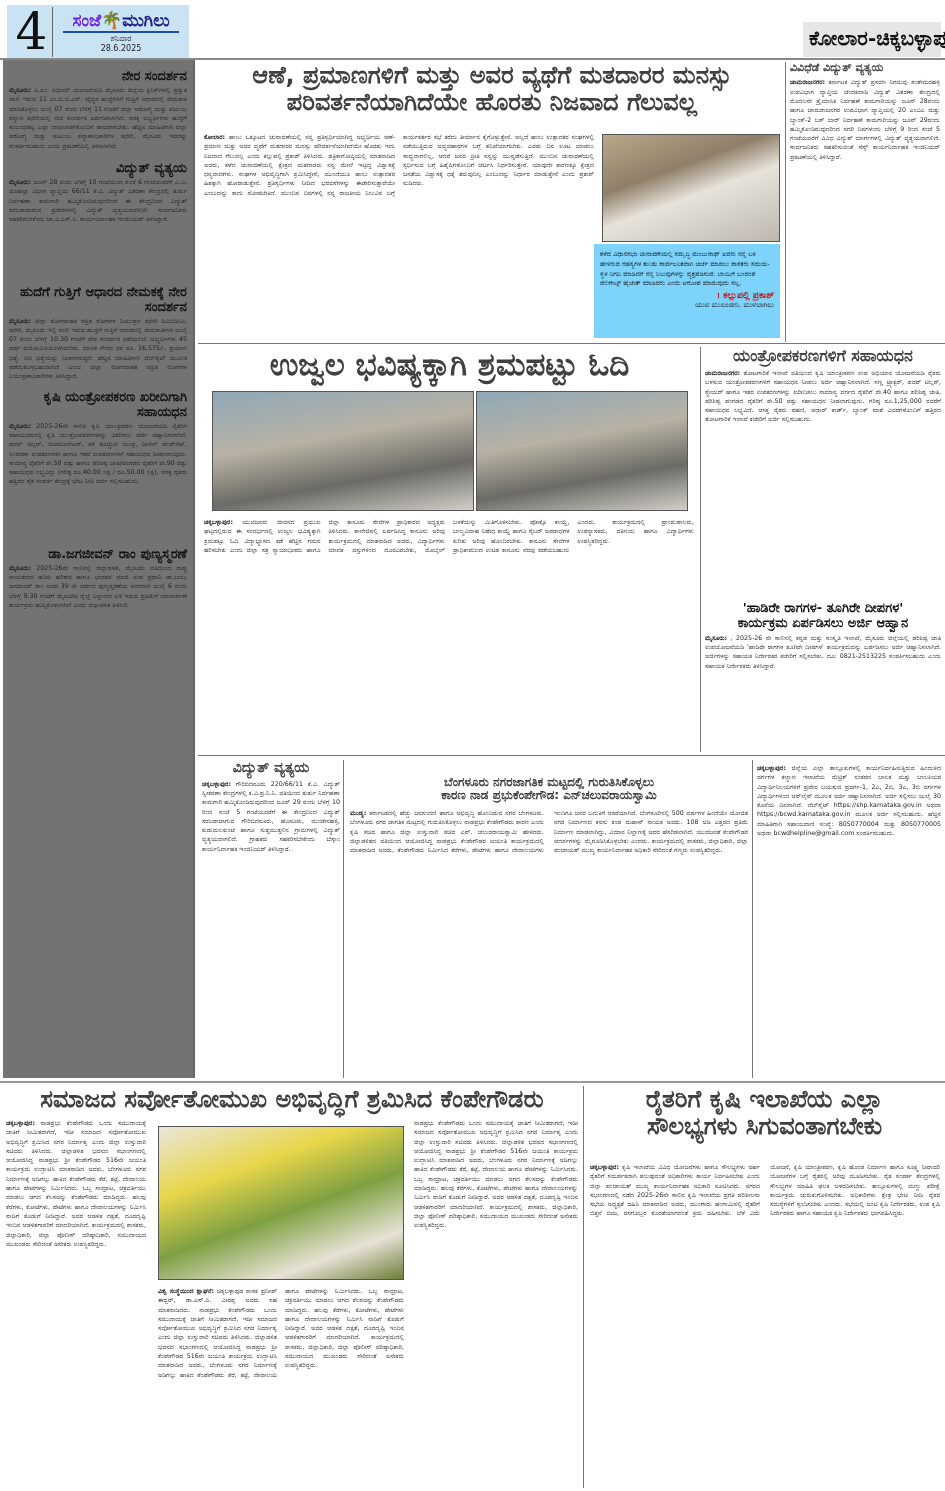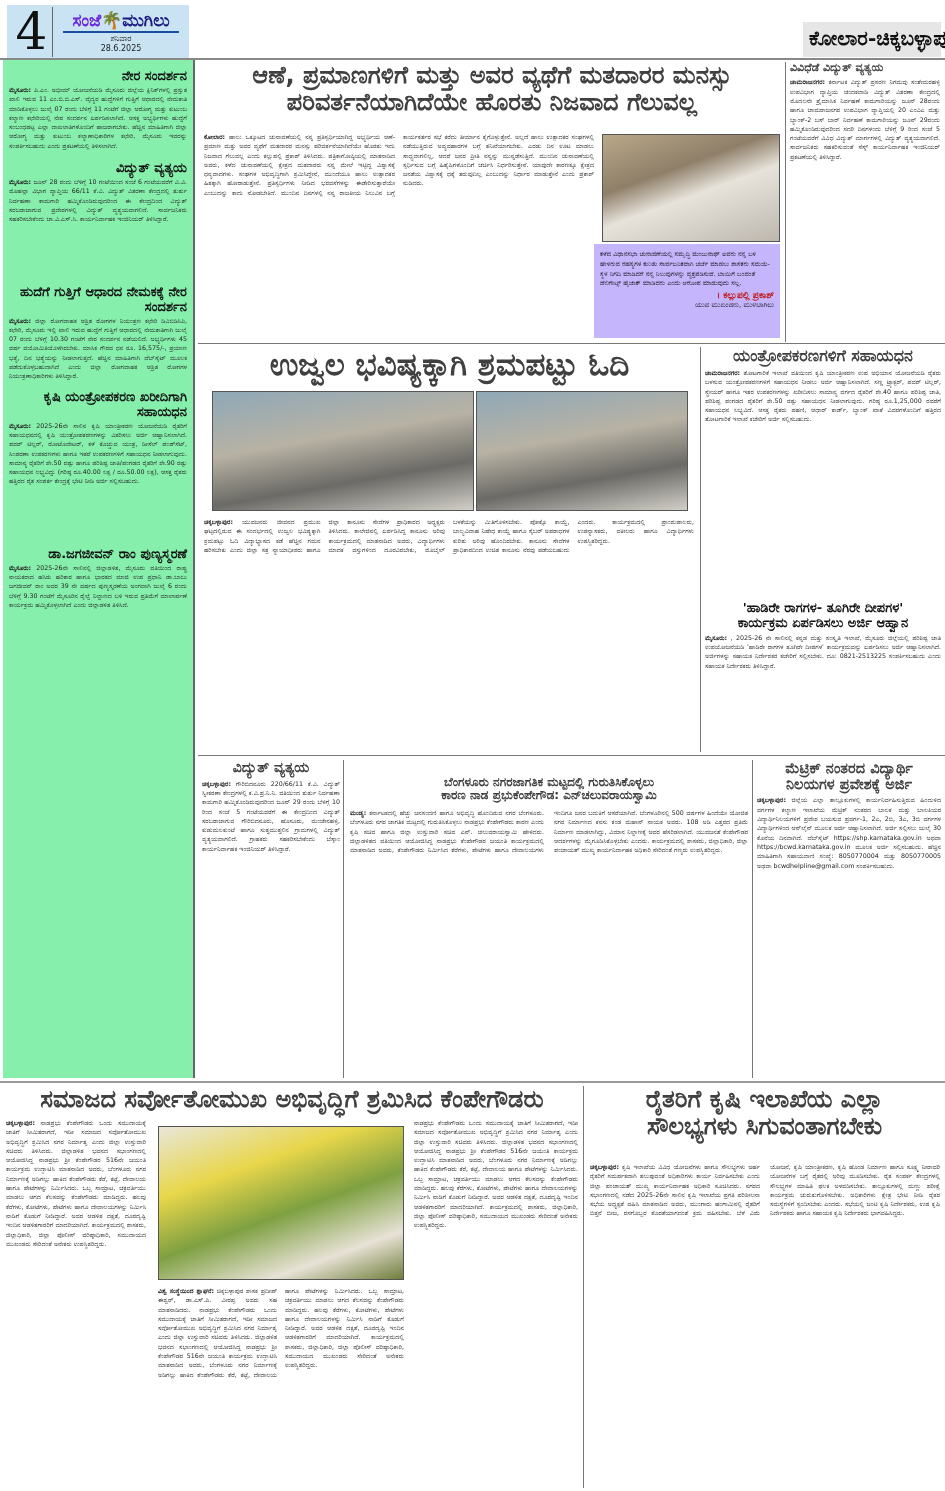--- a/index.html
+++ b/index.html
@@ -8,31 +8,31 @@
   .masthead { left: 7px; top: 5px; width: 182px; height: 53px; background: #c9e3f3; display: flex; align-items: center; }
   .page-num { font-family: "DejaVu Serif", serif; font-size: 50px; line-height: 50px; width: 42px; text-align: center; border-right: 1px solid #666; margin-left: 4px; color: #111; }
   .brand { flex: 1; text-align: center; }
   .brand .logo { font-size: 17px; font-weight: bold; color: #1a1a80; }
   .brand .logo .red { color: #6d28d9; }
   .brand .rule { height: 2px; background: #1a4fa0; margin: 1px 10px; }
   .brand .day, .brand .date { font-size: 8px; line-height: 10px; color: #222; }
   .region { right: 4px; top: 22px; width: 138px; height: 35px; background: #e6e6e6; font-size: 20px; font-weight: bold; text-align: right; padding: 4px 6px; white-space: nowrap; }
   .topline { left: 0; right: 0; top: 58px; height: 2px; background: #888; }
 
-  .sidebar { left: 3px; top: 60px; width: 192px; height: 1018px; background: #86efac; border-right: 2px solid #666; padding: 4px 6px; overflow: hidden; }
+  .sidebar { left: 3px; top: 60px; width: 192px; height: 1018px; background: #737373; border-right: 2px solid #666; padding: 4px 6px; overflow: hidden; }
   .sb-head { font-weight: bold; font-size: 13px; text-align: right; margin: 4px 0 2px; line-height: 15px; }
   .body { font-size: 6.3px; line-height: 9.3px; text-align: justify; color: #222; }
   .body b { font-weight: bold; }
 
   .headline { font-weight: bold; color: #404040; line-height: 1.12; }
   .col { position: absolute; overflow: hidden; }
   .photo { position: absolute; background: linear-gradient(160deg,#b9a889 0%,#8f7f69 35%,#e7e3db 55%,#bdb7ae 100%); border: 1px solid #555; }
   .photo.classroom { background: linear-gradient(170deg,#8fa8b7 0%,#b8b2a4 40%,#6b6a66 70%,#d2cfc8 100%); }
   .photo.ceremony { background: linear-gradient(160deg,#e9e6da 0%,#e8d64a 30%,#7ea041 55%,#e8e2d6 80%,#6f7e3b 100%); }
-  .quote { position: absolute; background: #c4b5fd; padding: 6px; font-size: 6.5px; line-height: 9.8px; }
+  .quote { position: absolute; background: #7dd3fc; padding: 6px; font-size: 6.5px; line-height: 9.8px; }
   .quote .name { color: #c01a1a; font-weight: bold; font-size: 9px; text-align: right; margin-top: 2px; }
   .quote .role { text-align: right; font-size: 7px; }
   .hr { position: absolute; background: #777; }
   .sub-head { font-weight: bold; text-align: center; line-height: 1.15; }
 </style>
 </head>
 <body>
 
 <div class="abs masthead">
   <div class="page-num">4</div>
@@ -128,24 +128,20 @@
     <div>ಬೆಂಗಳೂರು ನಗರಜಾಗತಿಕ ಮಟ್ಟದಲ್ಲಿ ಗುರುತಿಸಿಕೊಳ್ಳಲು</div>
     <div>ಕಾರಣ ನಾಡ ಪ್ರಭುಕೆಂಪೇಗೌಡ: ಎನ್‌ಚಲುವರಾಯಸ್ವಾಮಿ</div>
   </div>
   <div class="body col" style="left:2px; top:48px; width:398px; height:268px; column-count:2; column-gap:10px;">
     <b>ಮಂಡ್ಯ:</b> <span>ಕರ್ನಾಟಕದಲ್ಲಿ ಹೆಚ್ಚು ಜನಸಂದಣಿ ಹಾಗೂ ಅಭಿವೃದ್ಧಿ ಹೊಂದಿರುವ ನಗರ ಬೆಂಗಳೂರು. ಬೆಂಗಳೂರು ನಗರ ಜಾಗತಿಕ ಮಟ್ಟದಲ್ಲಿ ಗುರುತಿಸಿಕೊಳ್ಳಲು ನಾಡಪ್ರಭು ಕೆಂಪೇಗೌಡರು ಕಾರಣ ಎಂದು ಕೃಷಿ ಸಚಿವ ಹಾಗೂ ಜಿಲ್ಲಾ ಉಸ್ತುವಾರಿ ಸಚಿವ ಎನ್. ಚಲುವರಾಯಸ್ವಾಮಿ ಹೇಳಿದರು. ಜಿಲ್ಲಾಡಳಿತದ ವತಿಯಿಂದ ಆಯೋಜಿಸಿದ್ದ ನಾಡಪ್ರಭು ಕೆಂಪೇಗೌಡರ ಜಯಂತಿ ಕಾರ್ಯಕ್ರಮದಲ್ಲಿ ಮಾತನಾಡಿದ ಅವರು, ಕೆಂಪೇಗೌಡರು ನಿರ್ಮಿಸಿದ ಕೆರೆಗಳು, ಪೇಟೆಗಳು ಹಾಗೂ ದೇವಾಲಯಗಳು ಇಂದಿಗೂ ಜನರ ಬದುಕಿಗೆ ಆಸರೆಯಾಗಿವೆ. ಬೆಂಗಳೂರಿನಲ್ಲಿ 500 ವರ್ಷಗಳ ಹಿಂದೆಯೇ ಯೋಜಿತ ನಗರ ನಿರ್ಮಾಣದ ಕನಸು ಕಂಡ ಮಹಾನ್ ನಾಯಕ ಅವರು. 108 ಅಡಿ ಎತ್ತರದ ಪ್ರತಿಮೆ ನಿರ್ಮಾಣ ಮಾಡಲಾಗಿದ್ದು, ವಿಮಾನ ನಿಲ್ದಾಣಕ್ಕೆ ಅವರ ಹೆಸರಿಡಲಾಗಿದೆ. ಯುವಜನತೆ ಕೆಂಪೇಗೌಡರ ಆದರ್ಶಗಳನ್ನು ಮೈಗೂಡಿಸಿಕೊಳ್ಳಬೇಕು ಎಂದರು. ಕಾರ್ಯಕ್ರಮದಲ್ಲಿ ಶಾಸಕರು, ಜಿಲ್ಲಾಧಿಕಾರಿ, ಜಿಲ್ಲಾ ಪಂಚಾಯತ್ ಮುಖ್ಯ ಕಾರ್ಯನಿರ್ವಾಹಕ ಅಧಿಕಾರಿ ಸೇರಿದಂತೆ ಗಣ್ಯರು ಉಪಸ್ಥಿತರಿದ್ದರು.</span>
   </div>
 </div>
 <div class="hr" style="left:752px; top:760px; width:1px; height:318px;"></div>
 
 <div class="col" style="left:757px; top:760px; width:184px; height:318px;">
-  <div class="headline" style="font-size:14.5px; text-align:center;">
-    <div>ಮೆಟ್ರಿಕ್ ನಂತರದ ವಿದ್ಯಾರ್ಥಿ</div>
-    <div>ನಿಲಯಗಳ ಪ್ರವೇಶಕ್ಕೆ ಅರ್ಜಿ</div>
-  </div>
   <div class="body" style="margin-top:3px;"><b>ಚಿಕ್ಕಬಳ್ಳಾಪುರ:</b> <span>ಜಿಲ್ಲೆಯ ಎಲ್ಲಾ ತಾಲ್ಲೂಕುಗಳಲ್ಲಿ ಕಾರ್ಯನಿರ್ವಹಿಸುತ್ತಿರುವ ಹಿಂದುಳಿದ ವರ್ಗಗಳ ಕಲ್ಯಾಣ ಇಲಾಖೆಯ ಮೆಟ್ರಿಕ್ ನಂತರದ ಬಾಲಕ ಮತ್ತು ಬಾಲಕಿಯರ ವಿದ್ಯಾರ್ಥಿನಿಲಯಗಳಿಗೆ ಪ್ರವೇಶ ಬಯಸುವ ಪ್ರವರ್ಗ-1, 2ಎ, 2ಬಿ, 3ಎ, 3ಬಿ ವರ್ಗಗಳ ವಿದ್ಯಾರ್ಥಿಗಳಿಂದ ಆನ್‌ಲೈನ್ ಮೂಲಕ ಅರ್ಜಿ ಆಹ್ವಾನಿಸಲಾಗಿದೆ. ಅರ್ಜಿ ಸಲ್ಲಿಸಲು ಜುಲೈ 30 ಕೊನೆಯ ದಿನವಾಗಿದೆ. ವೆಬ್‌ಸೈಟ್ https://shp.karnataka.gov.in ಅಥವಾ https://bcwd.karnataka.gov.in ಮೂಲಕ ಅರ್ಜಿ ಸಲ್ಲಿಸಬಹುದು. ಹೆಚ್ಚಿನ ಮಾಹಿತಿಗಾಗಿ ಸಹಾಯವಾಣಿ ಸಂಖ್ಯೆ: 8050770004 ಮತ್ತು 8050770005 ಅಥವಾ bcwdhelpline@gmail.com ಸಂಪರ್ಕಿಸಬಹುದು.</span></div>
 </div>
 
 <div class="hr" style="left:0; top:1081px; width:945px; height:2px; background:#999;"></div>
 
 <div class="col" style="left:4px; top:1086px; width:576px; height:402px;">
   <div class="headline" style="font-size:24px; text-align:center;">ಸಮಾಜದ ಸರ್ವೋತೋಮುಖ ಅಭಿವೃದ್ಧಿಗೆ ಶ್ರಮಿಸಿದ ಕೆಂಪೇಗೌಡರು</div>
   <div class="body col" style="left:2px; top:32px; width:140px; height:368px;">
     <b>ಚಿಕ್ಕಬಳ್ಳಾಪುರ:</b> <span>ನಾಡಪ್ರಭು ಕೆಂಪೇಗೌಡರು ಒಂದು ಸಮುದಾಯಕ್ಕೆ ಜಾತಿಗೆ ಸೀಮಿತರಾಗದೆ, ಇಡೀ ಸಮಾಜದ ಸರ್ವೋತೋಮುಖ ಅಭಿವೃದ್ಧಿಗೆ ಶ್ರಮಿಸಿದ ನಗರ ನಿರ್ಮಾತೃ ಎಂದು ಜಿಲ್ಲಾ ಉಸ್ತುವಾರಿ ಸಚಿವರು ತಿಳಿಸಿದರು. ಜಿಲ್ಲಾಡಳಿತ ಭವನದ ಸಭಾಂಗಣದಲ್ಲಿ ಆಯೋಜಿಸಿದ್ದ ನಾಡಪ್ರಭು ಶ್ರೀ ಕೆಂಪೇಗೌಡರ 516ನೇ ಜಯಂತಿ ಕಾರ್ಯಕ್ರಮ ಉದ್ಘಾಟಿಸಿ ಮಾತನಾಡಿದ ಅವರು, ಬೆಂಗಳೂರು ನಗರ ನಿರ್ಮಾಣಕ್ಕೆ ಅಡಿಗಲ್ಲು ಹಾಕಿದ ಕೆಂಪೇಗೌಡರು ಕೆರೆ, ಕಟ್ಟೆ, ದೇವಾಲಯ ಹಾಗೂ ಪೇಟೆಗಳನ್ನು ನಿರ್ಮಿಸಿದರು. ಒಬ್ಬ ಸಾಮ್ರಾಟ, ಚಕ್ರವರ್ತಿಯು ಮಾಡಲು ಆಗದ ಕೆಲಸವನ್ನು ಕೆಂಪೇಗೌಡರು ಮಾಡಿದ್ದರು. ಹಲವು ಕೆರೆಗಳು, ಕೋಟೆಗಳು, ಪೇಟೆಗಳು ಹಾಗೂ ದೇವಾಲಯಗಳನ್ನು ನಿರ್ಮಿಸಿ ನಾಡಿಗೆ ಕೊಡುಗೆ ನೀಡಿದ್ದಾರೆ. ಅವರ ಆಡಳಿತ ದಕ್ಷತೆ, ದೂರದೃಷ್ಟಿ ಇಂದಿನ ಆಡಳಿತಗಾರರಿಗೆ ಮಾದರಿಯಾಗಿದೆ. ಕಾರ್ಯಕ್ರಮದಲ್ಲಿ ಶಾಸಕರು, ಜಿಲ್ಲಾಧಿಕಾರಿ, ಜಿಲ್ಲಾ ಪೊಲೀಸ್ ವರಿಷ್ಠಾಧಿಕಾರಿ, ಸಮುದಾಯದ ಮುಖಂಡರು ಸೇರಿದಂತೆ ಅನೇಕರು ಉಪಸ್ಥಿತರಿದ್ದರು.</span>
   </div>

